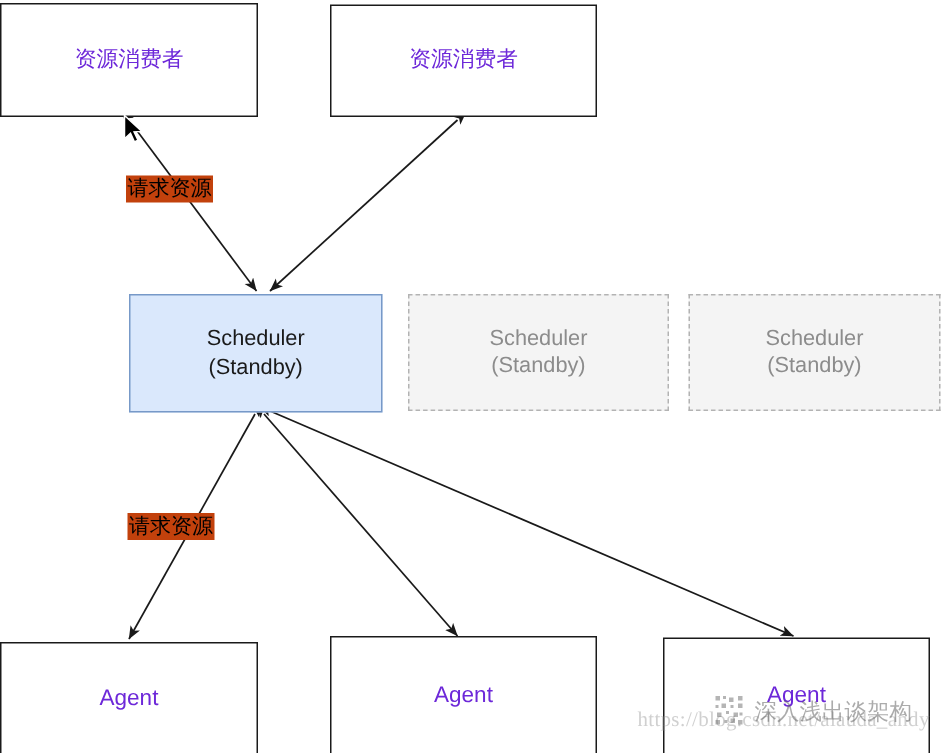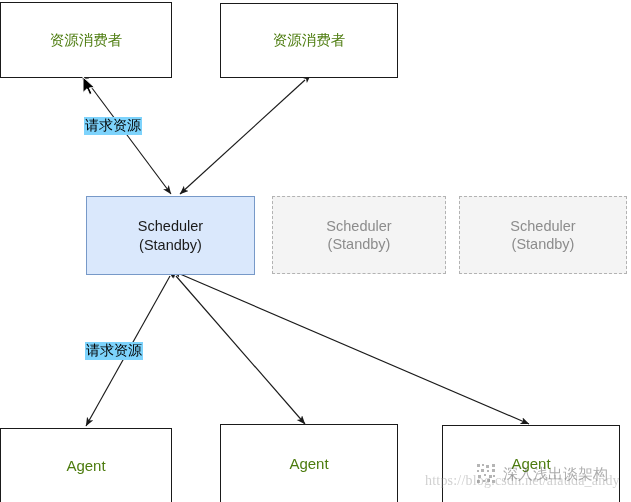--- a/index.html
+++ b/index.html
@@ -23,21 +23,21 @@
     display: flex;
     align-items: center;
     justify-content: center;
     text-align: center;
     line-height: 1.25;
   }
   .node-solid {
     background: #ffffff;
     border: 1.3px solid #1a1a1a;
     font-size: 15px;
-    color: #4d7c0f;
+    color: #6d28d9;
   }
   .node-master {
     background: #dae8fc;
     border: 1.3px solid #7799c8;
     font-size: 14.5px;
     color: #1a1a1a;
   }
   .node-standby {
     background: #f4f4f4;
     border: 1.6px dashed #b3b3b3;
@@ -47,21 +47,21 @@
   .node-label-cn {
     font-family: "DejaVu Sans", "Liberation Sans", sans-serif;
     font-size: 14.5px;
   }
   .edge-label {
     position: absolute;
     font-family: "DejaVu Sans", "Liberation Sans", sans-serif;
     font-size: 14px;
     color: #000000;
     white-space: nowrap;
-    background: #7dd3fc;
+    background: #c2410c;
     padding: 0 1px;
   }
   svg.edges {
     position: absolute;
     left: 0;
     top: 0;
     width: 631px;
     height: 502px;
     pointer-events: none;
   }

